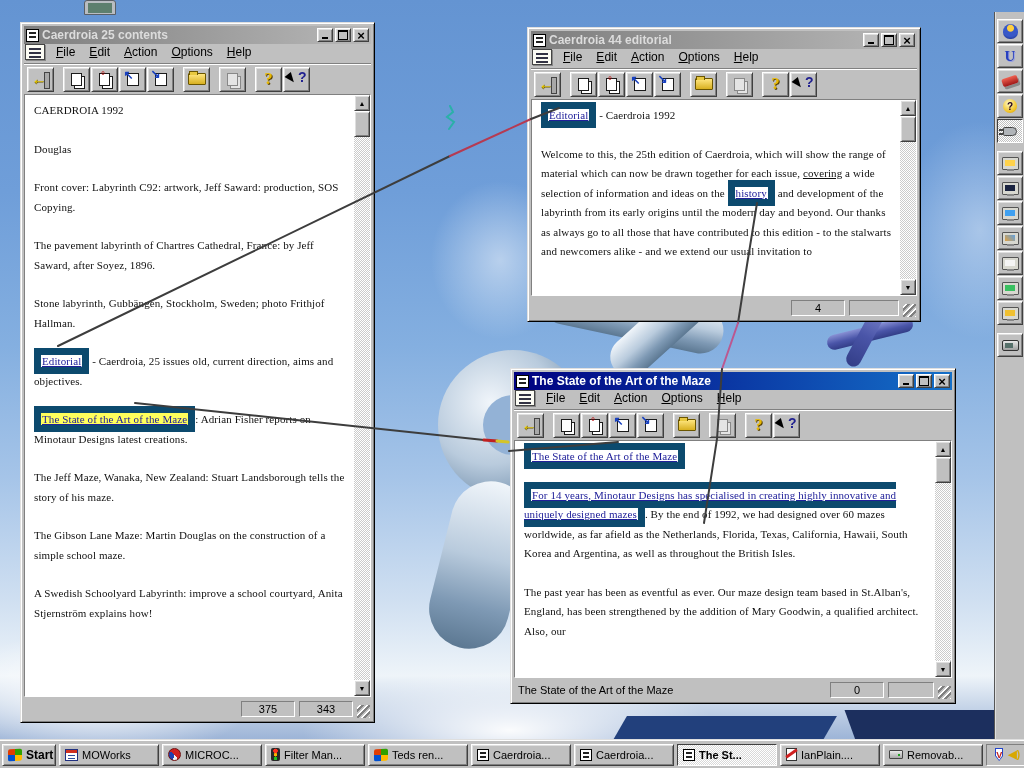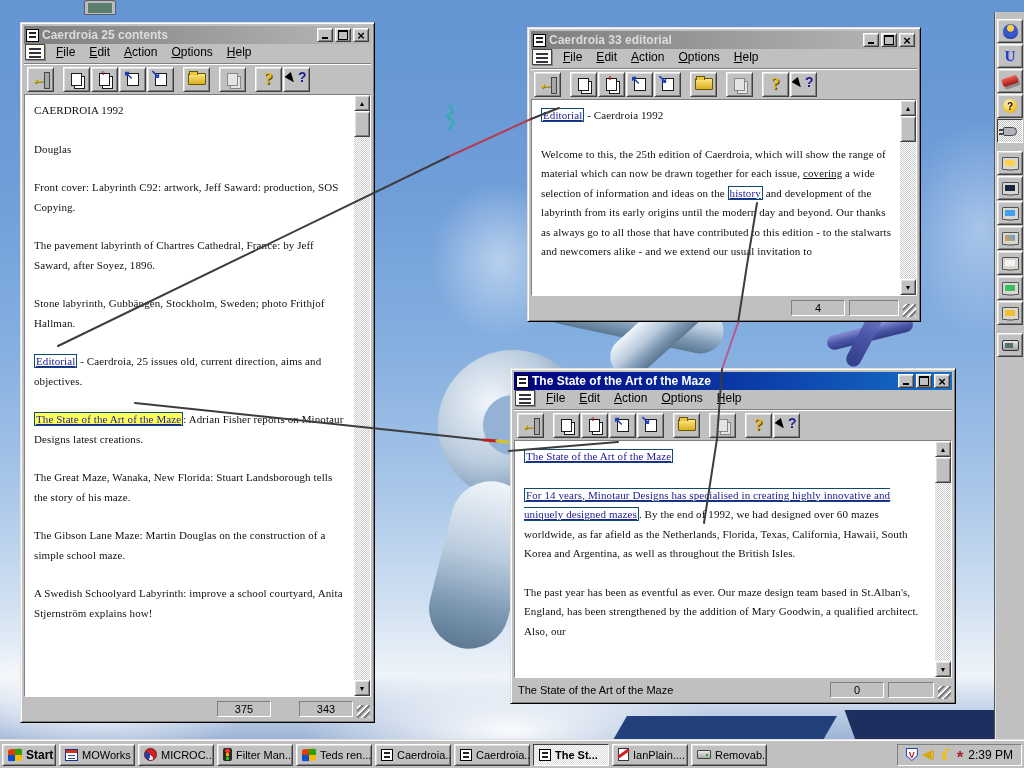--- a/index.html
+++ b/index.html
@@ -83,21 +83,21 @@
   .ic-ctxhelp { width:20px; height:16px; }
   .ic-ctxhelp::before { content:""; position:absolute; left:1px; top:2px; width:0; height:0;
     border:4px solid transparent; border-top:10px solid #000; transform:rotate(-38deg); }
   .ic-ctxhelp::after { content:"?"; position:absolute; right:0; top:-2px; font-weight:bold; font-size:14px; color:#202090; }
   
   .client { flex:1; min-height:0; display:flex; background:#fff;
     border:1px solid; border-color:#808080 #fff #fff #808080; }
   .content { flex:1; overflow:hidden; padding:6px 6px 0 9px; }
   .doc p { font-family:"Liberation Serif", serif; font-size:11px; line-height:19.5px;
     color:#101010; margin:0 0 19px 0; letter-spacing:.1px; }
-  .anchor { color:#20209a; text-decoration:underline; border:1px solid #0c4a6e; padding:0 1px; }
+  .anchor { color:#20209a; text-decoration:underline; border:7px solid #0c4a6e; padding:0 1px; }
   .anchor.hl { background:#ffff5c; }
   .u { text-decoration:underline; }
   
   .vscroll { width:16px; flex:none; display:flex; flex-direction:column;
     background-image: conic-gradient(#fff 25%, #cbcbcb 0 50%, #fff 0 75%, #cbcbcb 0);
     background-size:2px 2px; }
   .sbb { width:16px; height:16px; flex:none; background:#c0c0c0; border:1px solid;
     border-color:#fff #404040 #404040 #fff; box-shadow: inset 1px 1px 0 #dfdfdf, inset -1px -1px 0 #808080;
     display:flex; align-items:center; justify-content:center; font-size:7px; color:#000; }
   .sbb.up::before { content:"▲"; } .sbb.dn::before { content:"▼"; }
@@ -152,21 +152,21 @@
 
   
   .taskbar { position:absolute; left:0; right:0; bottom:0; height:28px; z-index:60;
     background:#c0c0c0; border-top:1px solid #fff; box-shadow:0 -1px 0 #dfdfdf;
     display:flex; align-items:center; padding:0 2px; gap:3px; }
   .tk { height:22px; background:#c0c0c0; border:1px solid; border-color:#fff #404040 #404040 #fff;
     box-shadow: inset 1px 1px 0 #dfdfdf, inset -1px -1px 0 #808080;
     display:flex; align-items:center; gap:4px; padding:0 5px; font-size:11px; color:#000;
     white-space:nowrap; overflow:hidden; flex:none; }
   .tk.start { font-weight:bold; font-size:12px; width:54px; }
-  .tk.task { width:76px;text-align:right; }
+  .tk.task { width:100px;text-align:right; }
   .tk.active { font-weight:bold; border-color:#404040 #fff #fff #404040;
     box-shadow:none;
     background-image: conic-gradient(#fff 25%, #d8d8d8 0 50%, #fff 0 75%, #d8d8d8 0); background-size:2px 2px; }
   .flag { width:14px; height:12px; flex:none; border-radius:2px; transform:skewY(-4deg);
     background: conic-gradient(#30a000 0 25%, #ffb900 0 50%, #0050d0 0 75%, #e03c00 0); }
   .tk-doc { width:12px; height:12px; flex:none; background:#fff; border:1px solid #000; position:relative; }
   .tk-doc::before { content:""; position:absolute; left:2px; right:2px; top:2px; height:2px;
     background:#222; box-shadow:0 4px 0 #222; }
   .tk-moworks { width:13px; height:12px; flex:none; background:#fff; border:1px solid #203080; position:relative; }
   .tk-moworks::before { content:""; position:absolute; left:0; right:0; top:0; height:3px; background:#d03020; }
@@ -283,44 +283,44 @@
   </div>
   <div class="client">
     <div class="content doc">
       <p>CAERDROIA 1992</p>
       <p>Douglas</p>
       <p>Front cover: Labyrinth C92: artwork, Jeff Saward: production, SOS Copying.</p>
       <p>The pavement labyrinth of Chartres Cathedral, France: by Jeff Saward, after Soyez, 1896.</p>
       <p>Stone labyrinth, Gubbängen, Stockholm, Sweden; photo Frithjof Hallman.</p>
       <p><span class="anchor">Editorial</span><span> - Caerdroia, 25 issues old, current direction, aims and objectives.</span></p>
       <p><span class="anchor hl">The State of the Art of the Maze</span><span>: Adrian Fisher reports on Minotaur Designs latest creations.</span></p>
-      <p>The Great Maze, Wanaka, New Florida: Stuart Landsborough tells the story of his maze.</p>
+      <p>The Jeff Maze, Wanaka, New Zealand: Stuart Landsborough tells the story of his maze.</p>
       <p>The Gibson Lane Maze: Martin Douglas on the construction of a simple school maze.</p>
       <p>A Swedish Schoolyard Labyrinth: improve a school courtyard, Anita Stjernström explains how!</p>
 
     </div>
     <div class="vscroll">
       <span class="sbb up"></span>
       <span class="sb-track">
           <span class="sb-thumb"></span>
         </span>
       <span class="sbb dn"></span>
     </div>
   </div>
   <div class="statusbar">
     <span class="sbox" style="min-width:54px;">375</span>
-    <span class="sbox" style="min-width:54px;margin-left:24px;">343</span>
+    <span class="sbox" style="min-width:54px;">343</span>
     <span class="grip"></span>
   </div>
 </div>
 
 <div class="win" style="left:527px; top:27px; width:394px; height:295px;">
   <div class="titlebar inactive">
     <span class="doc-ic"></span>
-    <span class="title-text">Caerdroia 33 editorial</span>
+    <span class="title-text">Caerdroia 44 editorial</span>
     <span class="caps">
       <span class="cap min"></span>
       <span class="cap max"></span>
       <span class="cap cls"></span>
     </span>
   </div>
   <div class="menubar">
     <span class="menu-doc"></span>
     <span class="menu-item">File</span>
     <span class="menu-item">Edit</span>

